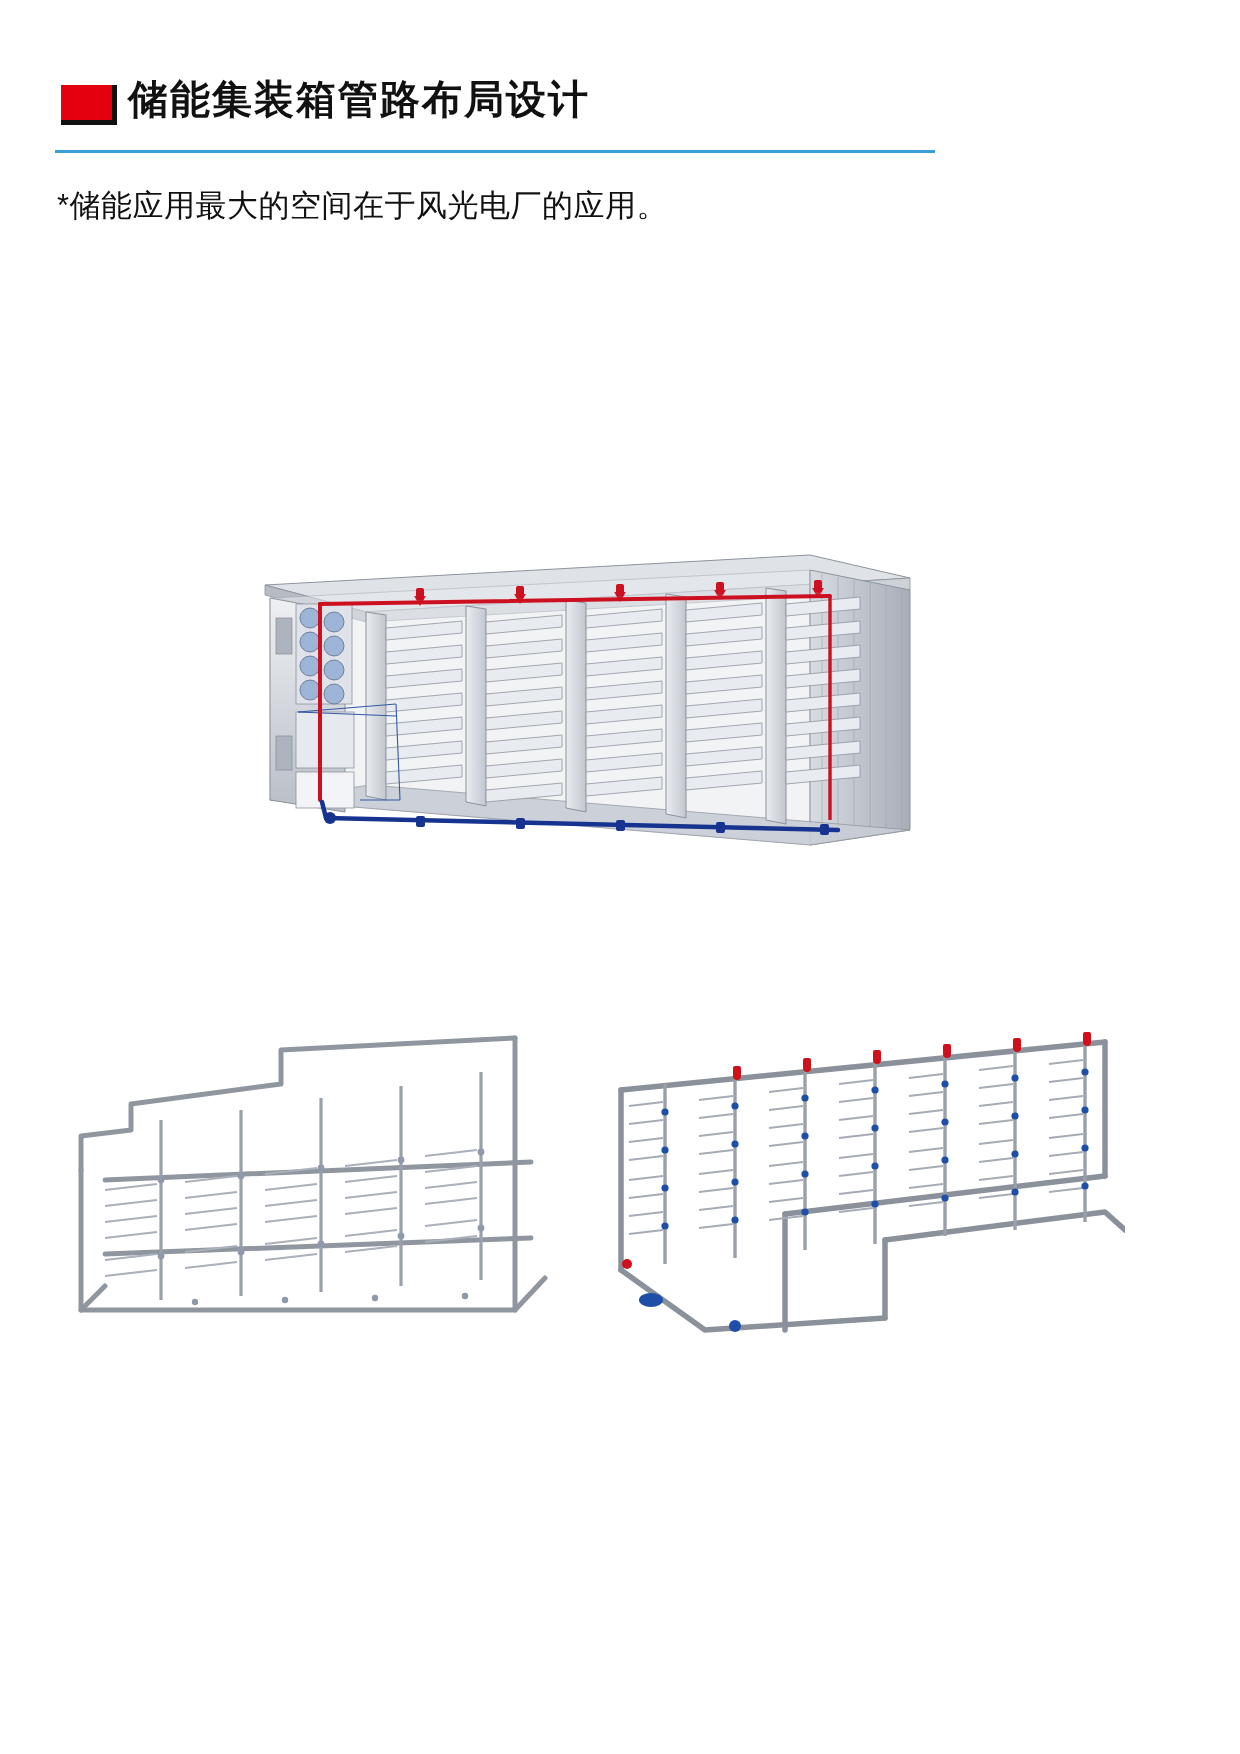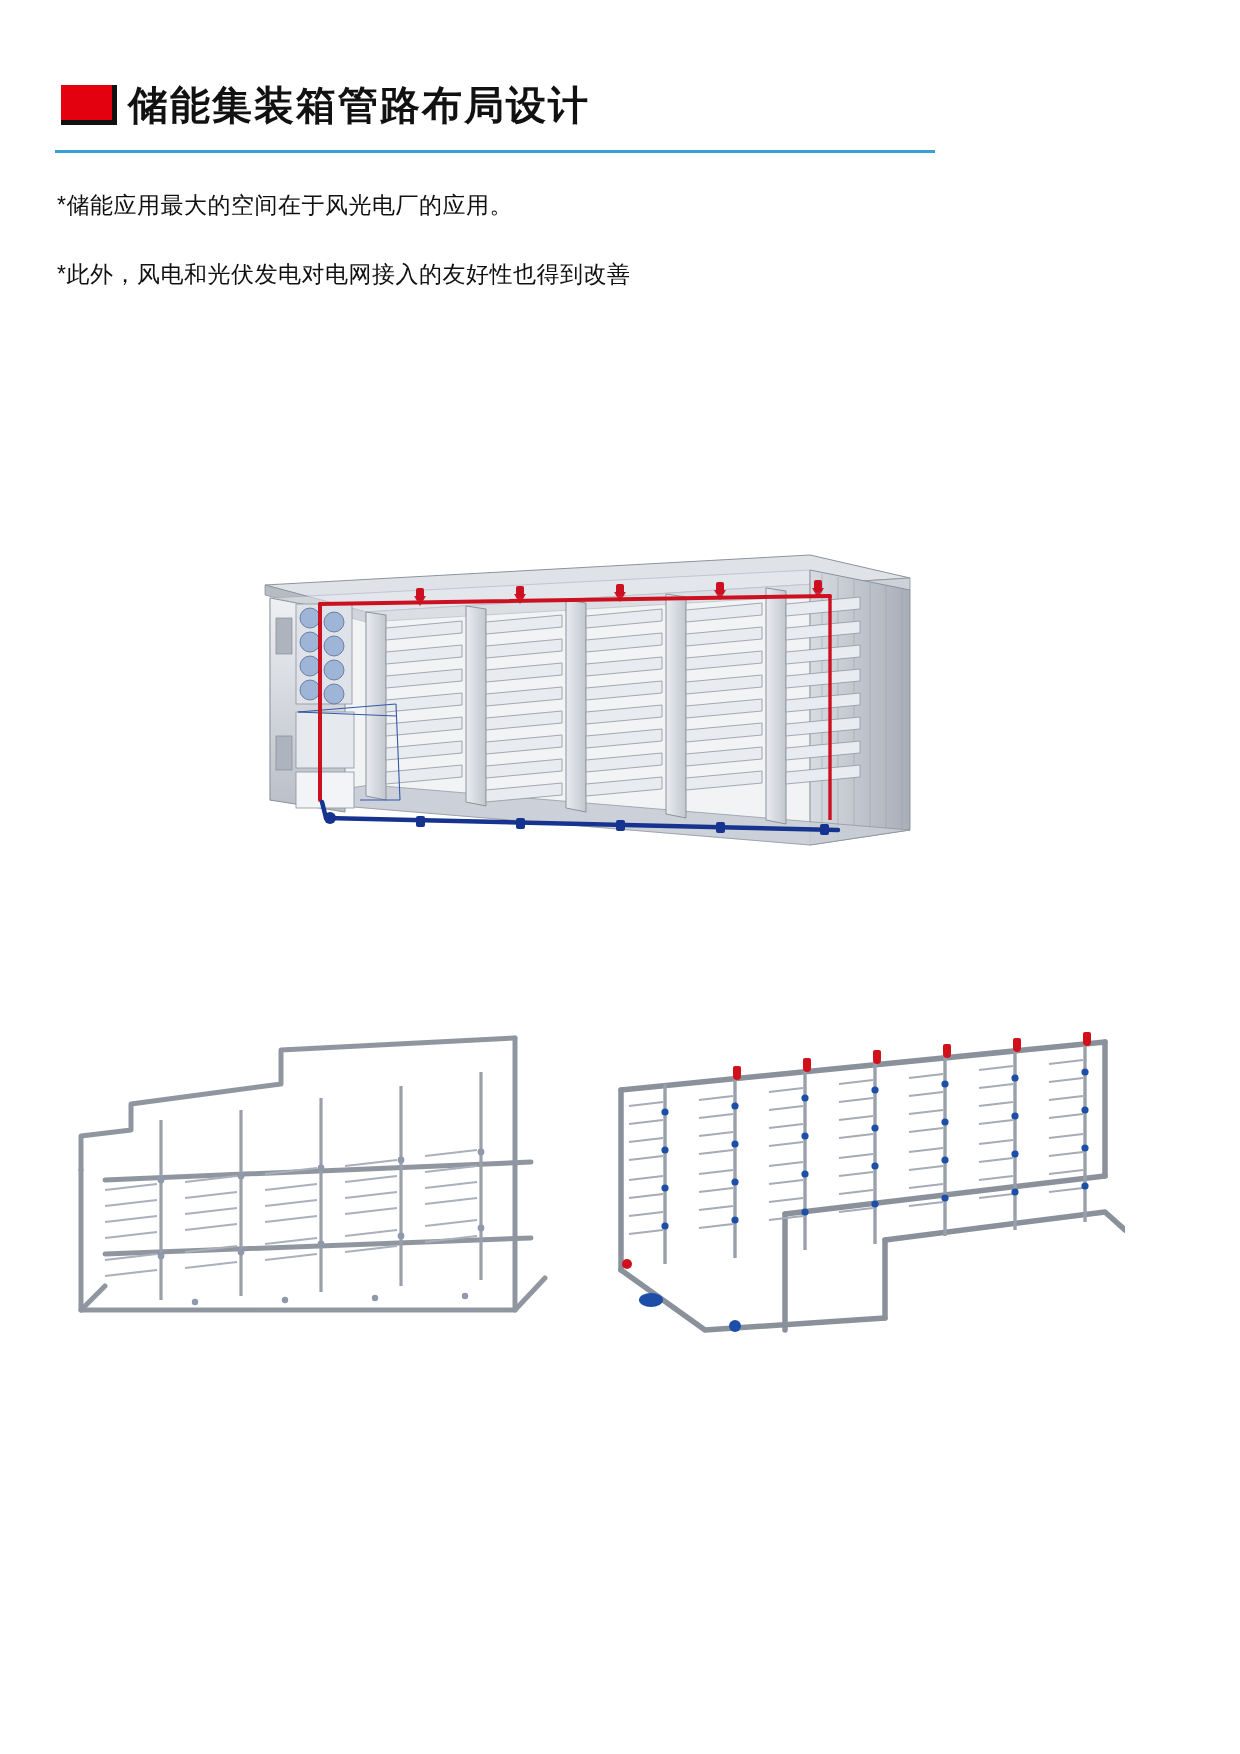--- a/index.html
+++ b/index.html
@@ -36,21 +36,21 @@
     width: 56px;
     height: 40px;
     background: #e3000f;
     border-bottom: 5px solid #111111;
     border-right: 5px solid #111111;
     box-sizing: border-box;
   }
   .header-title {
     position: absolute;
     left: 73px;
-    top: 8px;
+    top: 2px;
     font-size: 40px;
     font-weight: bold;
     letter-spacing: 2px;
     color: #111111;
     white-space: nowrap;
   }
   .header-rule {
     position: absolute;
     left: 0;
     top: 80px;
@@ -60,21 +60,21 @@
   }
 
   
   .body-text {
     position: absolute;
     left: 57px;
     top: 185px;
     width: 1115px;
   }
   .para {
-    font-size: 23px;
+    font-size: 31px;
     line-height: 41px;
     color: #111111;
     margin: 0 16px 28px 0;
     letter-spacing: 0.5px;
     text-align: justify;
   }
   .para.p2 {
     width: 1110px;
   }
 
@@ -108,21 +108,20 @@
 <div class="page">
 
   <div class="header">
     <div class="header-mark"></div>
     <div class="header-title">储能集装箱管路布局设计</div>
     <div class="header-rule"></div>
   </div>
 
   <div class="body-text">
     <p class="para p1">*储能应用最大的空间在于风光电厂的应用。</p>
-    <p class="para p3">*此外，风电和光伏发电对电网接入的友好性也得到改善</p>
   </div>
 
   <div class="figure-top">
     <svg viewBox="0 0 760 400" width="760" height="400" aria-hidden="true">
       <defs>
         <linearGradient id="metalV" x1="0" y1="0" x2="0" y2="1">
           <stop offset="0" stop-color="#eef0f3"></stop>
           <stop offset="1" stop-color="#b9bec7"></stop>
         </linearGradient>
         <linearGradient id="metalH" x1="0" y1="0" x2="1" y2="0">

